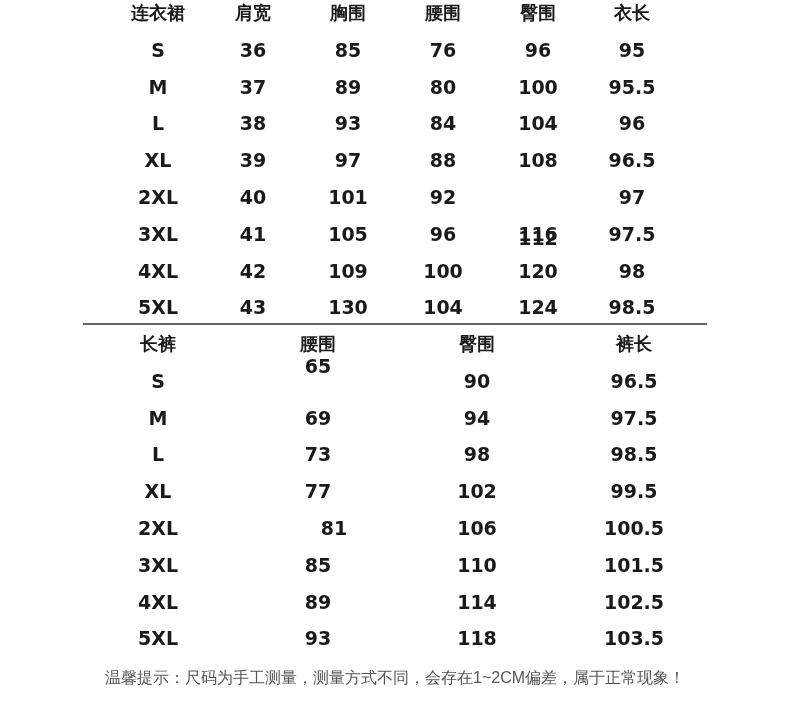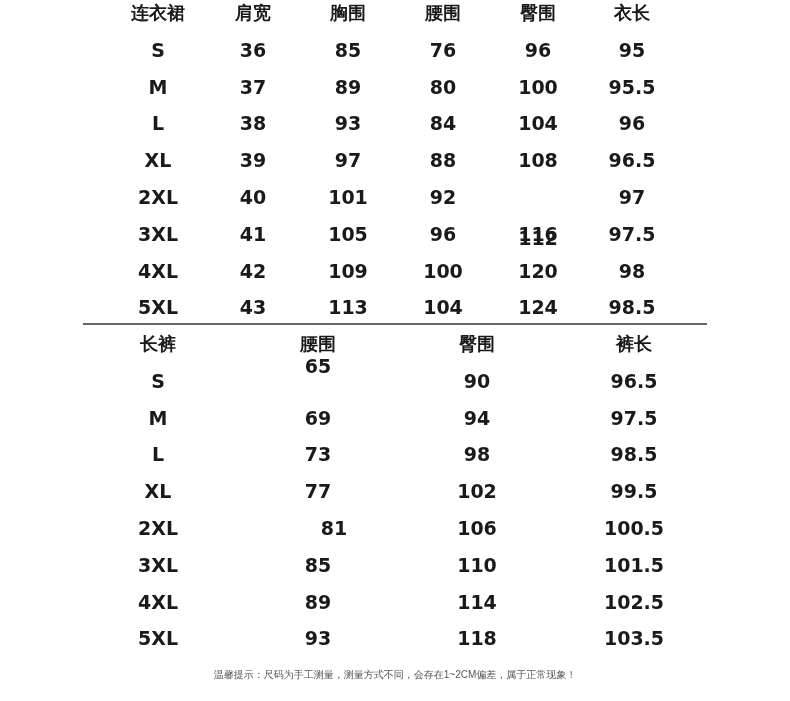--- a/index.html
+++ b/index.html
@@ -3,21 +3,21 @@
 <meta charset="utf-8">
 <style>
   html,body{margin:0;padding:0;background:#ffffff;}
   body{width:790px;height:701px;position:relative;overflow:hidden;
        font-family:"DejaVu Sans","Liberation Sans",sans-serif;color:#1a1a1a;}
   .cell{position:absolute;transform:translateX(-50%);white-space:nowrap;
         font-size:19px;font-weight:bold;line-height:26px;}
   .hdr{font-size:18px;}
   .divider{position:absolute;left:83px;top:323px;width:624px;height:2px;background:#666;}
   .note{position:absolute;left:0;width:790px;top:668px;text-align:center;
-        font-size:10px;color:#555;font-family:"Liberation Sans","DejaVu Sans",sans-serif;}
+        font-size:16px;color:#555;font-family:"Liberation Sans","DejaVu Sans",sans-serif;}
 </style>
 </head>
 <body>
 
 <div id="dress">
     <div class="cell hdr" style="left: 158px; top: 0px;">连衣裙</div>
     <div class="cell hdr" style="left: 253px; top: 0px;">肩宽</div>
     <div class="cell hdr" style="left: 348px; top: 0px;">胸围</div>
     <div class="cell hdr" style="left: 443px; top: 0px;">腰围</div>
     <div class="cell hdr" style="left: 538px; top: 0px;">臀围</div>
@@ -59,21 +59,21 @@
     <div class="cell " style="left: 538px; top: 220.8px;">116</div>
     <div class="cell " style="left: 632px; top: 220.8px;">97.5</div>
     <div class="cell " style="left: 158px; top: 257.6px;">4XL</div>
     <div class="cell " style="left: 253px; top: 257.6px;">42</div>
     <div class="cell " style="left: 348px; top: 257.6px;">109</div>
     <div class="cell " style="left: 443px; top: 257.6px;">100</div>
     <div class="cell " style="left: 538px; top: 257.6px;">120</div>
     <div class="cell " style="left: 632px; top: 257.6px;">98</div>
     <div class="cell " style="left: 158px; top: 294.4px;">5XL</div>
     <div class="cell " style="left: 253px; top: 294.4px;">43</div>
-    <div class="cell " style="left: 348px; top: 294.4px;">113</div>
+    <div class="cell " style="left: 348px; top: 294.4px;">130</div>
     <div class="cell " style="left: 443px; top: 294.4px;">104</div>
     <div class="cell " style="left: 538px; top: 294.4px;">124</div>
     <div class="cell " style="left: 632px; top: 294.4px;">98.5</div>
   </div>
 <div class="divider"></div>
 <div id="pants">
     <div class="cell hdr" style="left: 158px; top: 331px;">长裤</div>
     <div class="cell hdr" style="left: 318px; top: 331px;">腰围</div>
     <div class="cell hdr" style="left: 477px; top: 331px;">臀围</div>
     <div class="cell hdr" style="left: 634px; top: 331px;">裤长</div>

